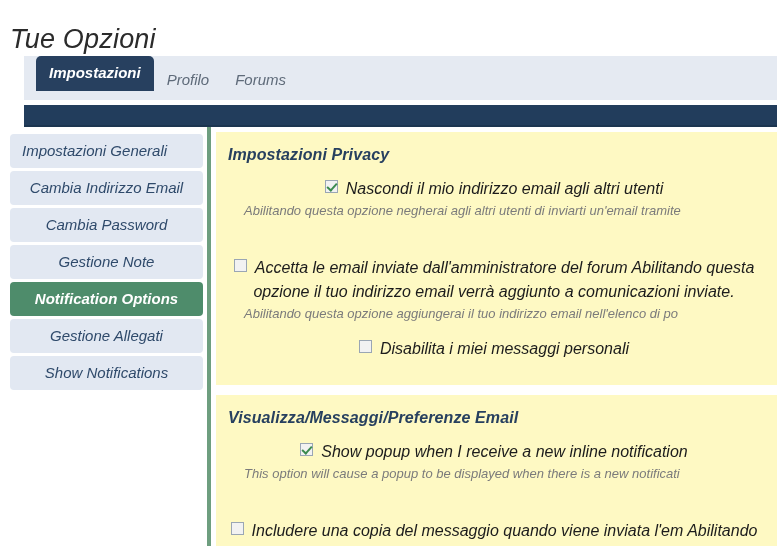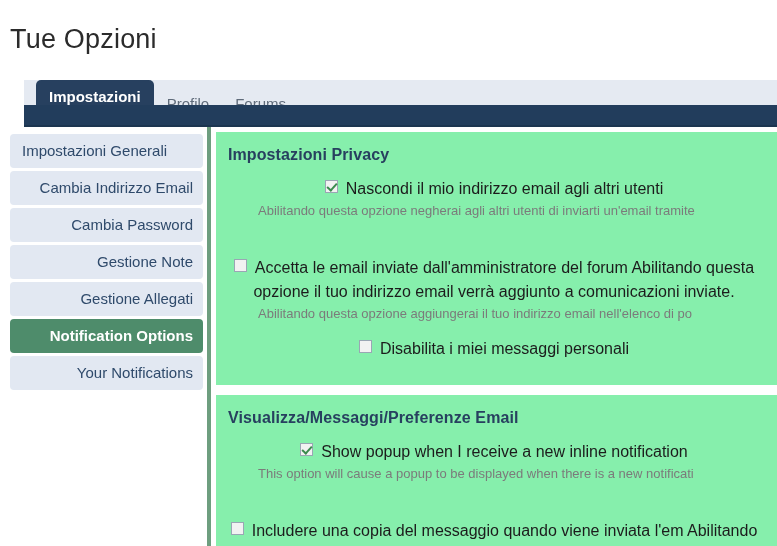--- a/index.html
+++ b/index.html
@@ -1,15 +1,15 @@
 <!DOCTYPE html>
 <html><head>
 <meta charset="utf-8">
 <style>
-  * { box-sizing: border-box; margin: 0; padding: 0; }
+  * { box-sizing: border-box; margin: 0; padding: 0; font-style: italic; }
 
   html, body {
     width: 777px;
     height: 546px;
     overflow: hidden;
     background: #ffffff;
     font-family: "Liberation Sans", sans-serif;
   }
 
   #app {
@@ -29,23 +29,23 @@
     font-weight: normal;
     color: #2b2b2b;
     letter-spacing: 0.2px;
     line-height: 34px;
   }
 
   
   .tabstrip {
     position: absolute;
     left: 24px;
-    top: 80px;
+    top: 56px;
     width: 753px;
-    height: 35px;
+    height: 44px;
     background: #e5eaf2;
   }
   .tabstrip-inner {
     position: relative;
     height: 35px;
     padding-left: 12px;
     display: flex;
     align-items: flex-end;
   }
   .tab {
@@ -92,21 +92,21 @@
     position: absolute;
     left: 10px;
     top: 7px;
     width: 193px;
   }
   .side-item {
     background: #e2e8f2;
     color: #2f4a6b;
     font-size: 15px;
     line-height: 20px;
-    text-align: right;
+    text-align: center;
     padding: 7px 10px 7px 10px;
     margin-bottom: 3px;
     border-radius: 4px;
     cursor: pointer;
   }
   .side-item.first {
     text-align: left;
     padding-left: 12px;
   }
   .side-item.active {
@@ -129,21 +129,21 @@
   .content {
     position: absolute;
     left: 216px;
     top: 5px;
     width: 561px;
     height: 414px;
     overflow: hidden;
   }
 
   .panel {
-    background: #86efac;
+    background: #fef9c3;
     padding: 14px 17px 10px 12px;
     width: 561px;
   }
   .panel + .panel { margin-top: 10px; }
 
   .panel-title {
     font-size: 16px;
     font-weight: bold;
     color: #27405f;
     margin-bottom: 13px;
@@ -185,21 +185,21 @@
     border: solid #3b8b4e;
     border-width: 0 2px 2px 0;
     transform: rotate(42deg);
   }
 
   .opt-desc {
     display: block;
     font-size: 13px;
     color: #7b7b7b;
     line-height: 18px;
-    margin-left: 30px;
+    margin-left: 16px;
     margin-top: 1px;
     white-space: nowrap;
   }
 </style>
 </head>
 <body>
 
 <div id="app">
 
   <h1 class="page-title">Tue Opzioni</h1>
@@ -214,23 +214,23 @@
 
   <div class="navbar"></div>
 
   <div class="body-wrap">
 
     <div class="sidebar" id="sidebar-host">
         <div class="side-item first">Impostazioni Generali</div>
         <div class="side-item">Cambia Indirizzo Email</div>
         <div class="side-item">Cambia Password</div>
         <div class="side-item">Gestione Note</div>
+        <div class="side-item active">Notification Options</div>
         <div class="side-item">Gestione Allegati</div>
-        <div class="side-item active">Notification Options</div>
-        <div class="side-item">Your Notifications</div>
+        <div class="side-item">Show Notifications</div>
       </div>
 
     <div class="green-rule"></div>
 
     <div class="content" id="content-host">
         <section class="panel">
           <div class="panel-title">Impostazioni Privacy</div>
           <div class="opt">
             <label class="opt-main"><span class="cb checked"></span><span>Nascondi il mio indirizzo email agli altri utenti</span></label>
             <span class="opt-desc">Abilitando questa opzione negherai agli altri utenti di inviarti un'email tramite</span>

